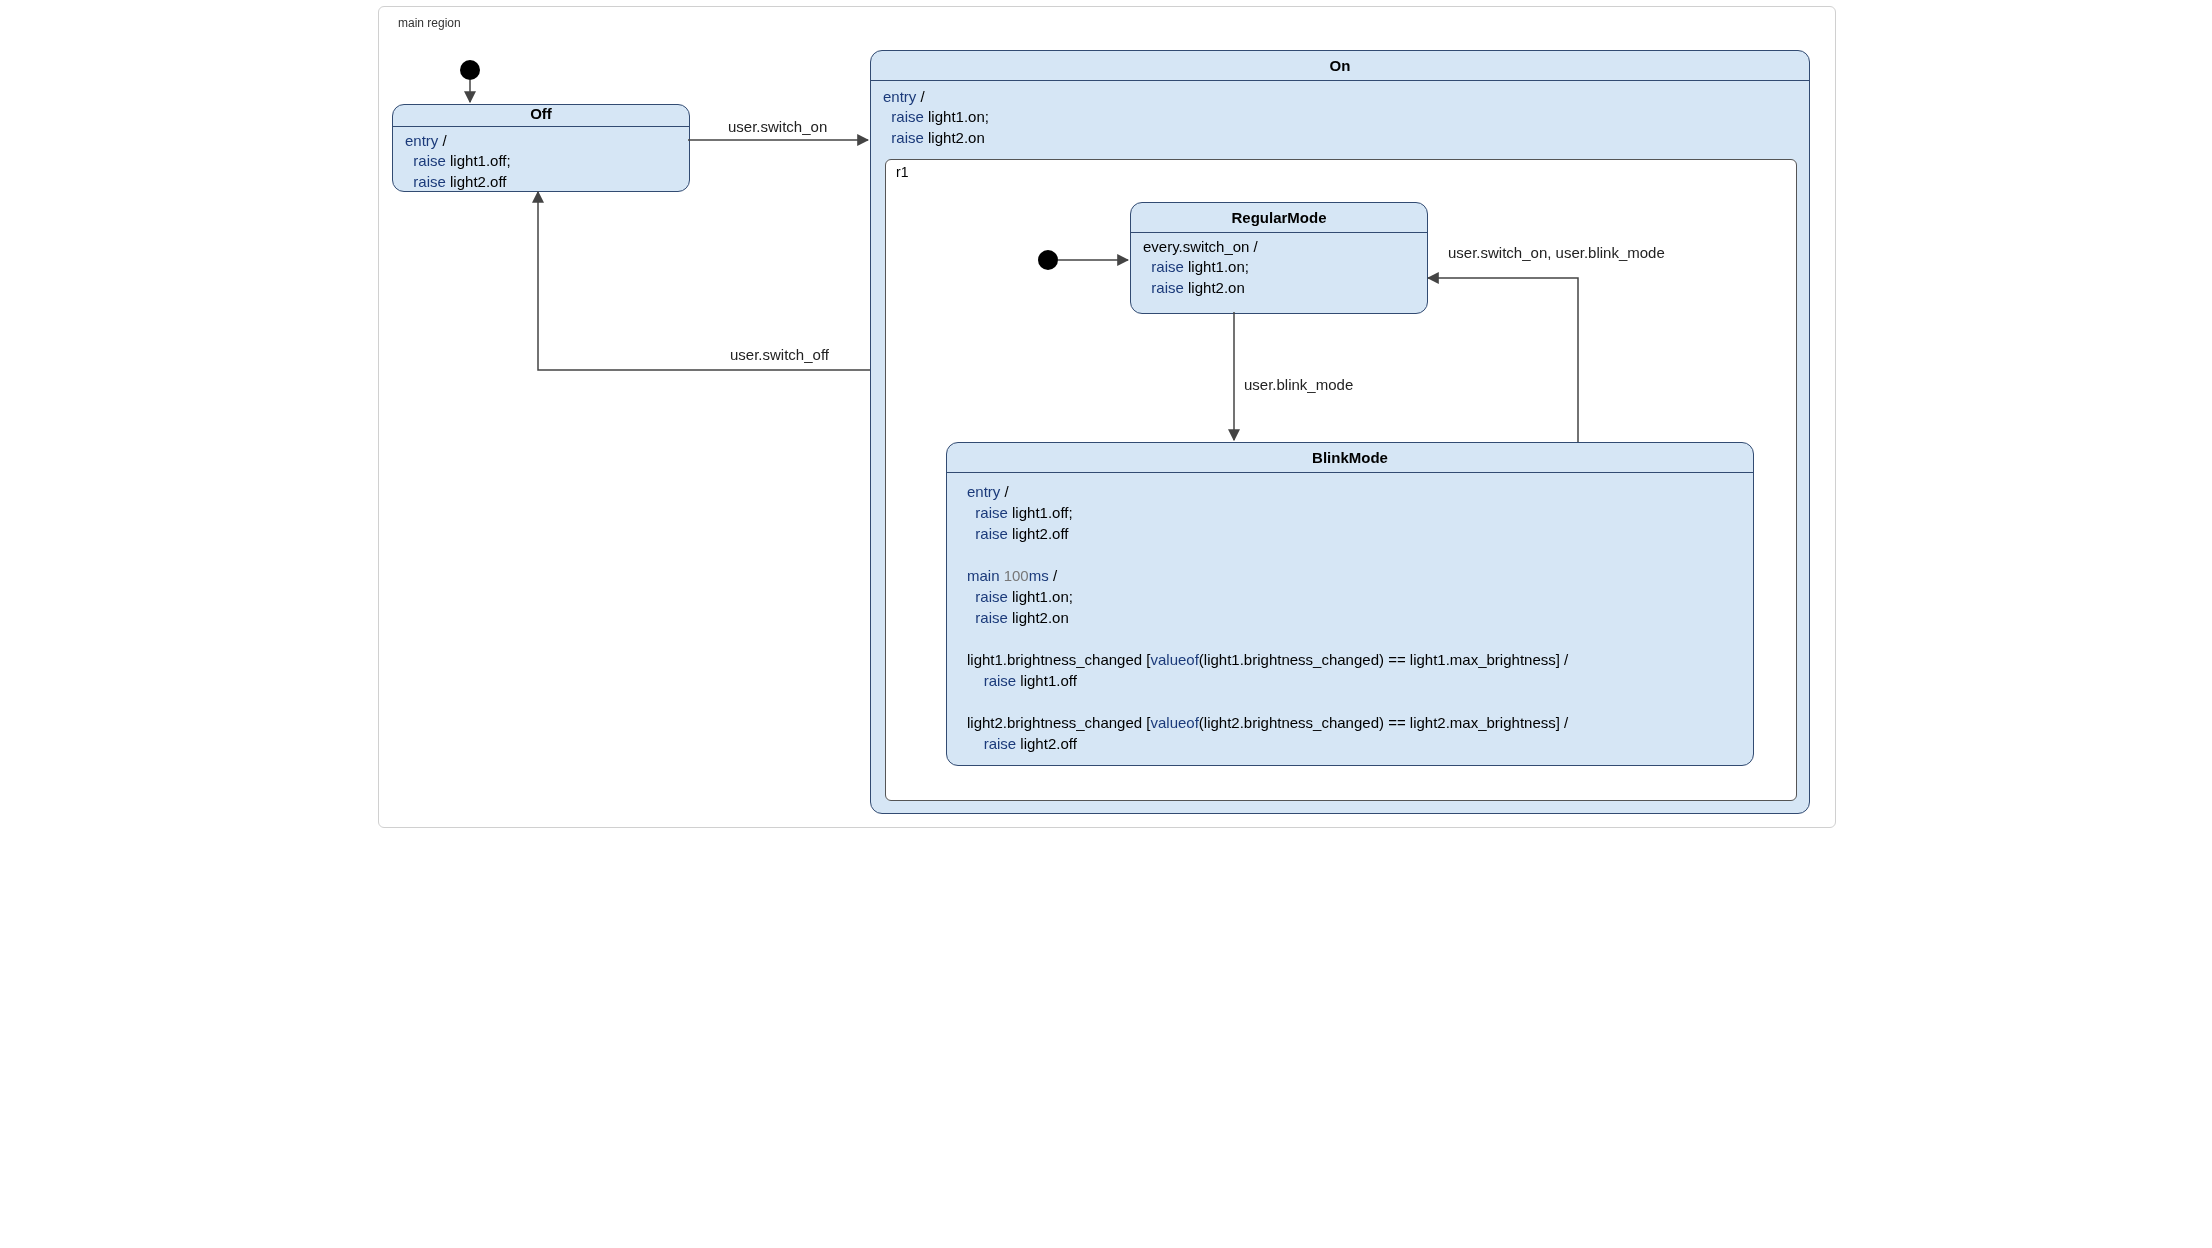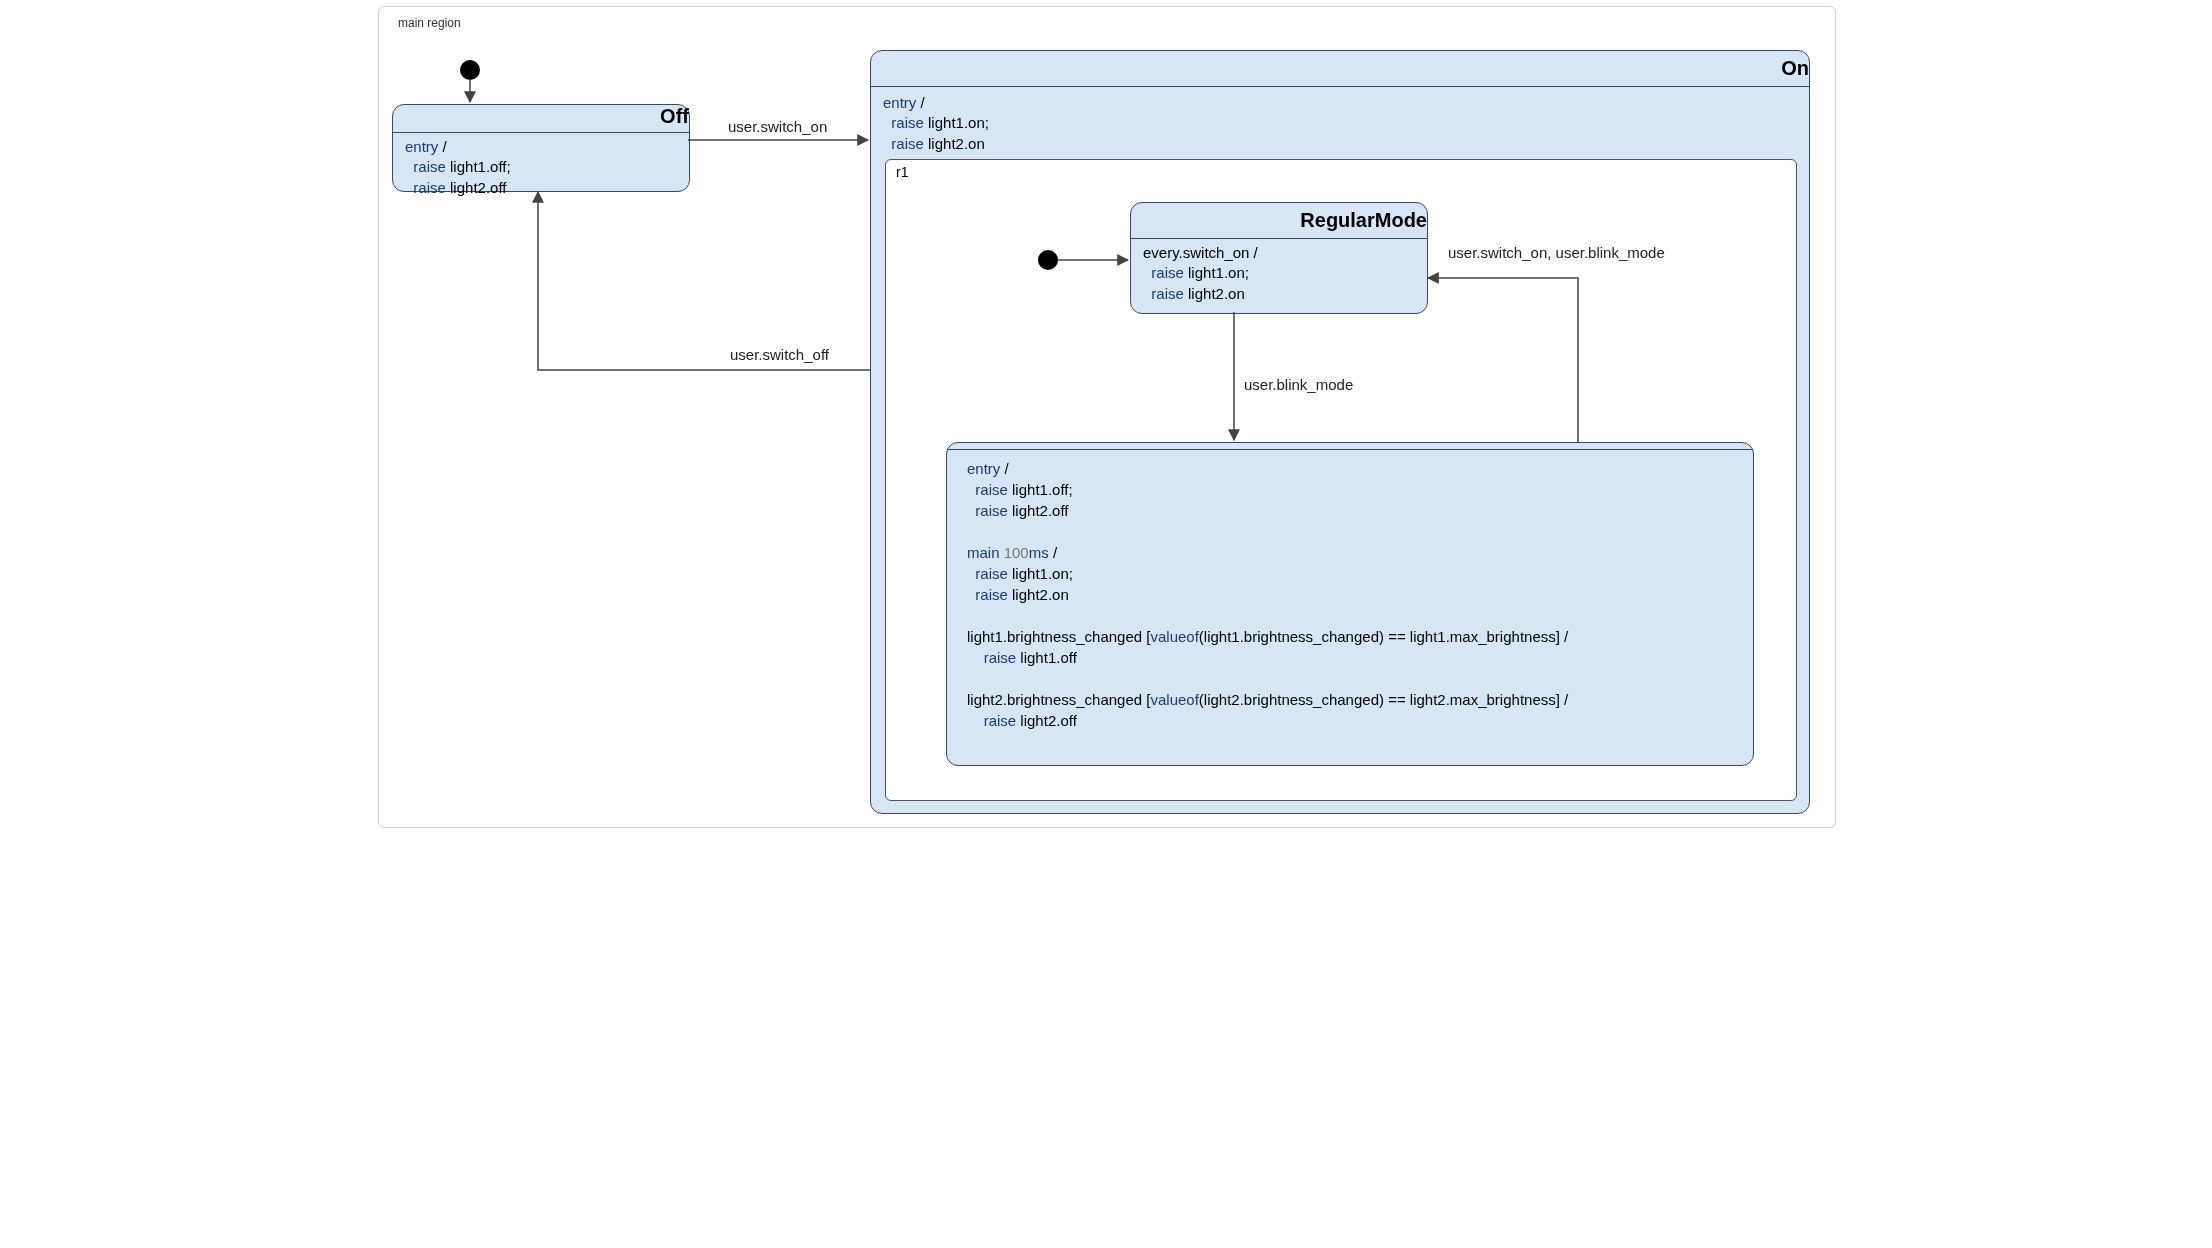--- a/index.html
+++ b/index.html
@@ -1,20 +1,20 @@
 <!DOCTYPE html>
 <html><head>
 <meta charset="utf-8">
 <style>
   html,body{margin:0;padding:0;background:#fff;font-family:Verdana,Geneva,sans-serif;font-size:15px;color:#000}
   .canvas{position:relative;width:1476px;height:832px;margin:0 auto}
   .region-frame{position:absolute;left:10px;top:6px;width:1456px;height:820px;border:1px solid #d0d0d0;border-radius:6px}
   .region-title{position:absolute;left:30px;top:16px;font-size:12px;color:#333}
   .state{position:absolute;background:#d6e6f5;border:1px solid #324b72;border-radius:12px}
-  .state .title{font-weight:bold;text-align:right;font-size:20px}
+  .state .title{font-weight:bold;text-align:center;font-size:15px}
   .state .divider{border-top:1px solid #324b72}
   .kw{color:#1b3a7a;font-weight:normal}
   .num{color:#777}
   .body{padding:4px 12px 8px 12px;line-height:1.35}
   .inner-region{position:absolute;background:#fff;border:1px solid #555;border-radius:6px}
   .inner-region-title{position:absolute;left:10px;top:4px;font-size:14px}
   .initial{position:absolute;width:20px;height:20px;border-radius:50%;background:#000}
   .edge-label{position:absolute;font-size:15px;color:#222}
   svg.overlay{position:absolute;left:0;top:0;pointer-events:none}
 </style>
@@ -58,20 +58,21 @@
     <div class="title" style="padding-top:6px">RegularMode</div>
     <div class="divider" style="margin-top:6px"></div>
     <div class="body">
       <span>every.switch_on /</span><br>
       &nbsp;&nbsp;<span class="kw">raise</span> <span>light1.on;</span><br>
       &nbsp;&nbsp;<span class="kw">raise</span> <span>light2.on</span>
     </div>
   </div>
 
   <div class="state" style="left:578px;top:442px;width:806px;height:322px">
+    <div class="title" style="padding-top:6px">BlinkMode</div>
     <div class="divider" style="margin-top:6px"></div>
     <div class="body" style="padding-top:8px;padding-left:20px;line-height:1.4">
       <span class="kw">entry</span> <span>/</span><br>
       &nbsp;&nbsp;<span class="kw">raise</span> <span>light1.off;</span><br>
       &nbsp;&nbsp;<span class="kw">raise</span> <span>light2.off</span><br>
       <br>
       <span class="kw">main</span> <span class="num">100</span><span class="kw">ms</span> <span>/</span><br>
       &nbsp;&nbsp;<span class="kw">raise</span> <span>light1.on;</span><br>
       &nbsp;&nbsp;<span class="kw">raise</span> <span>light2.on</span><br>
       <br>

